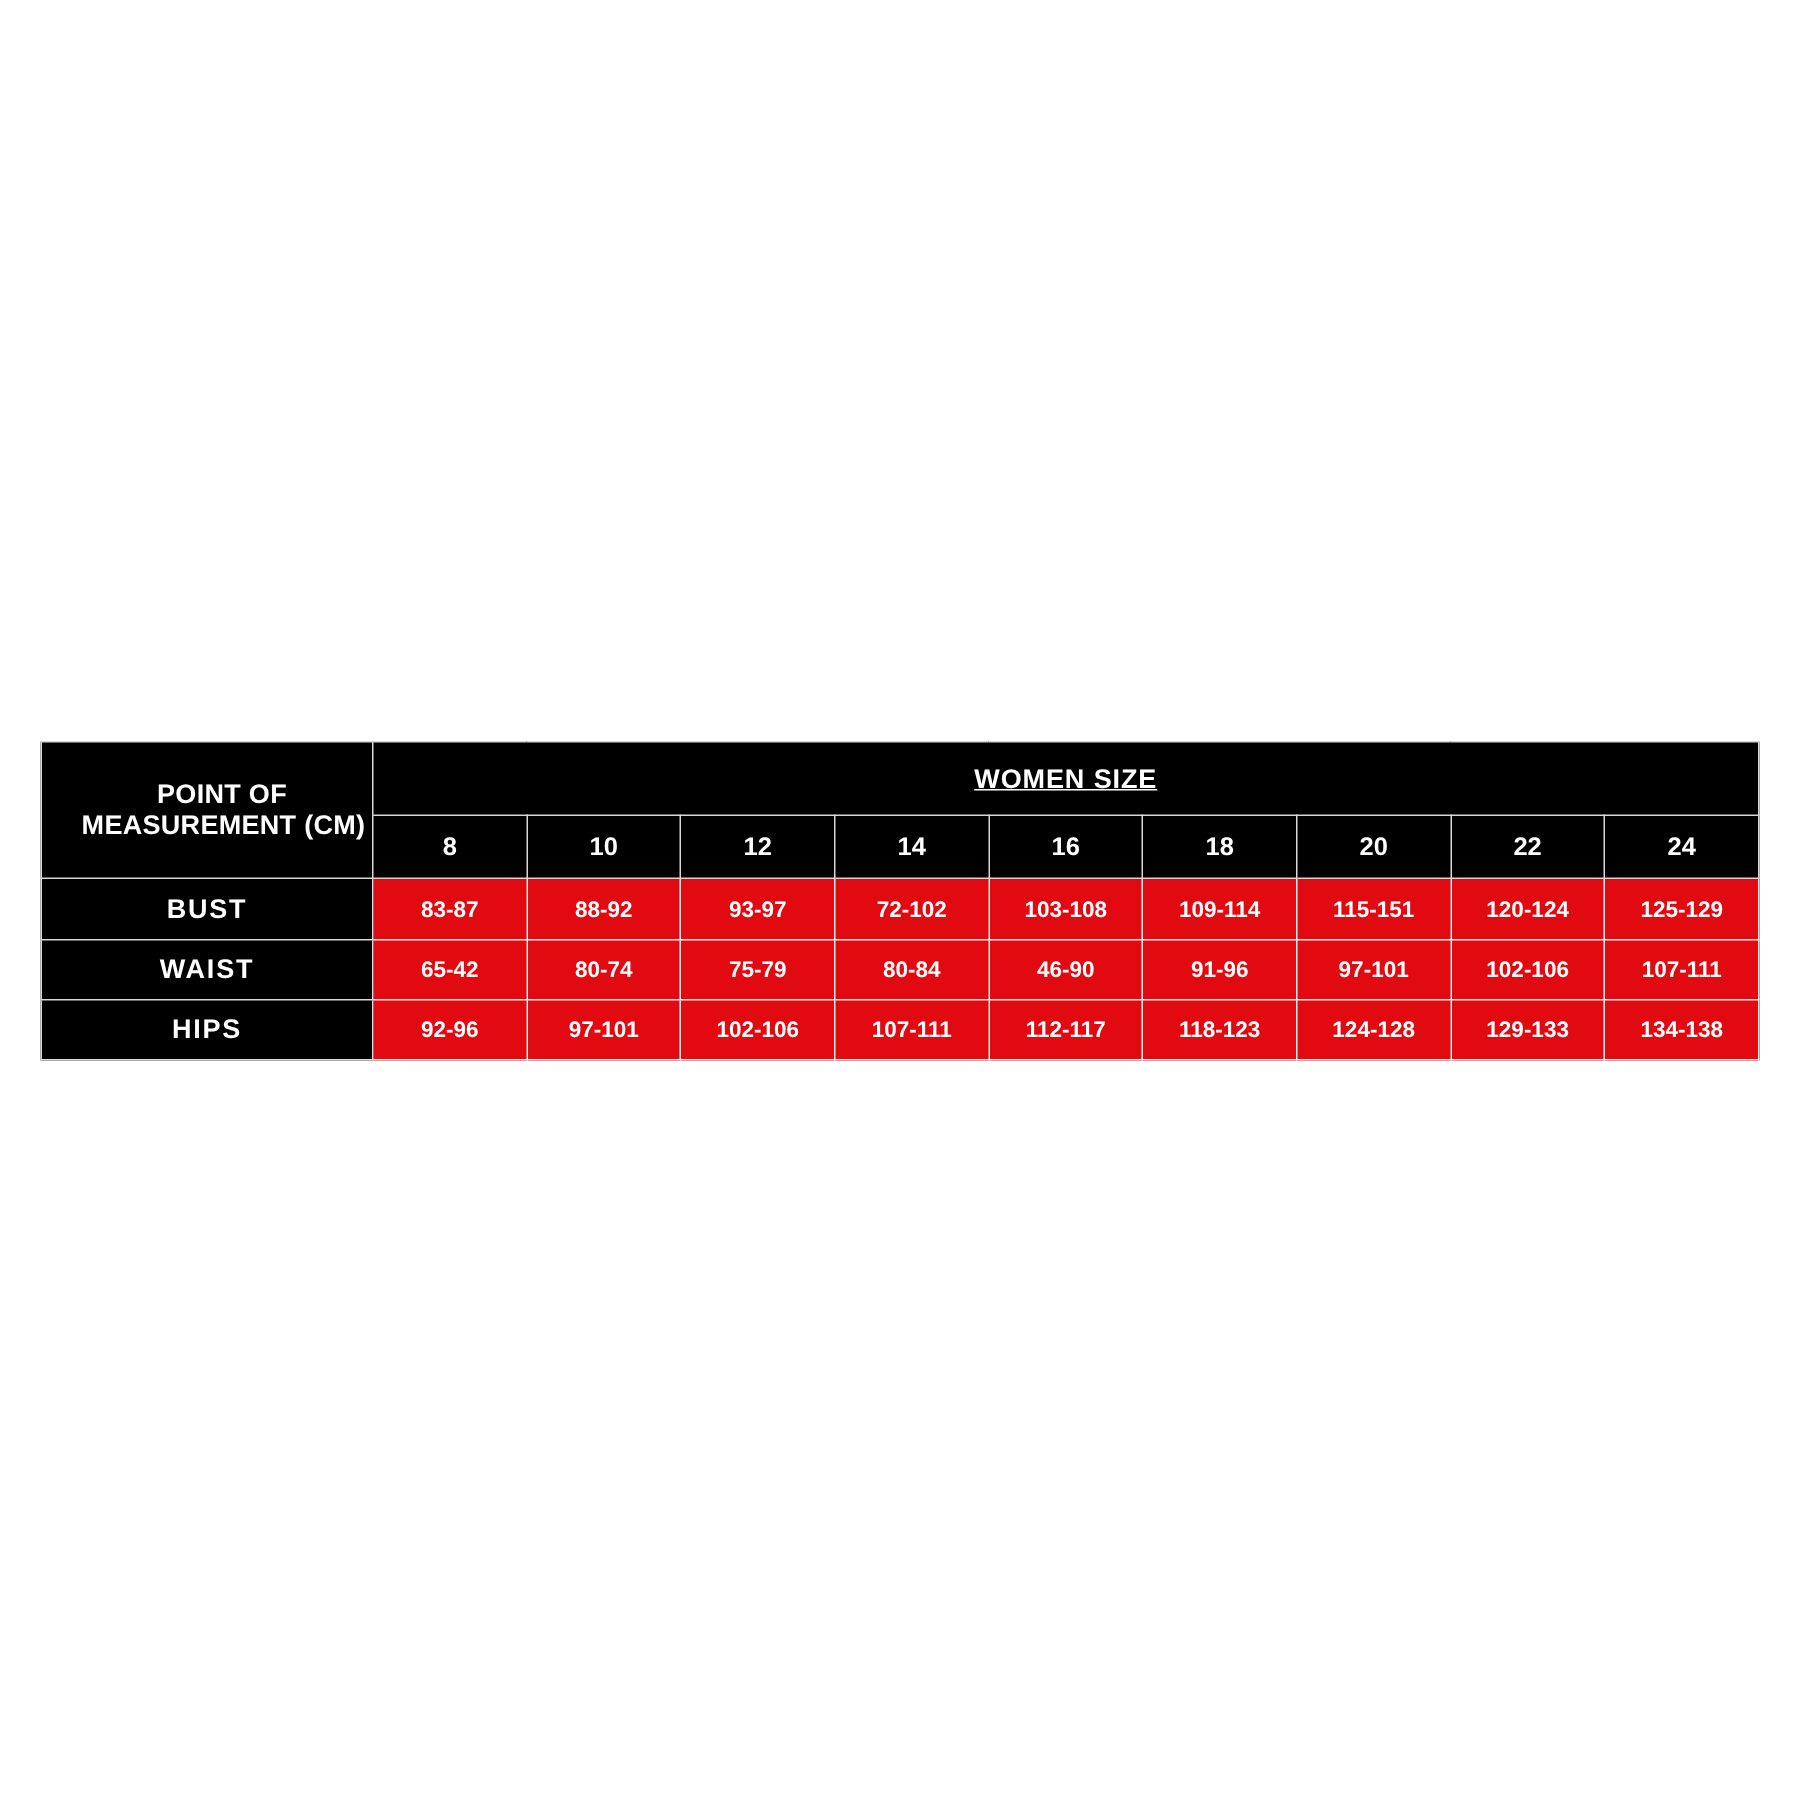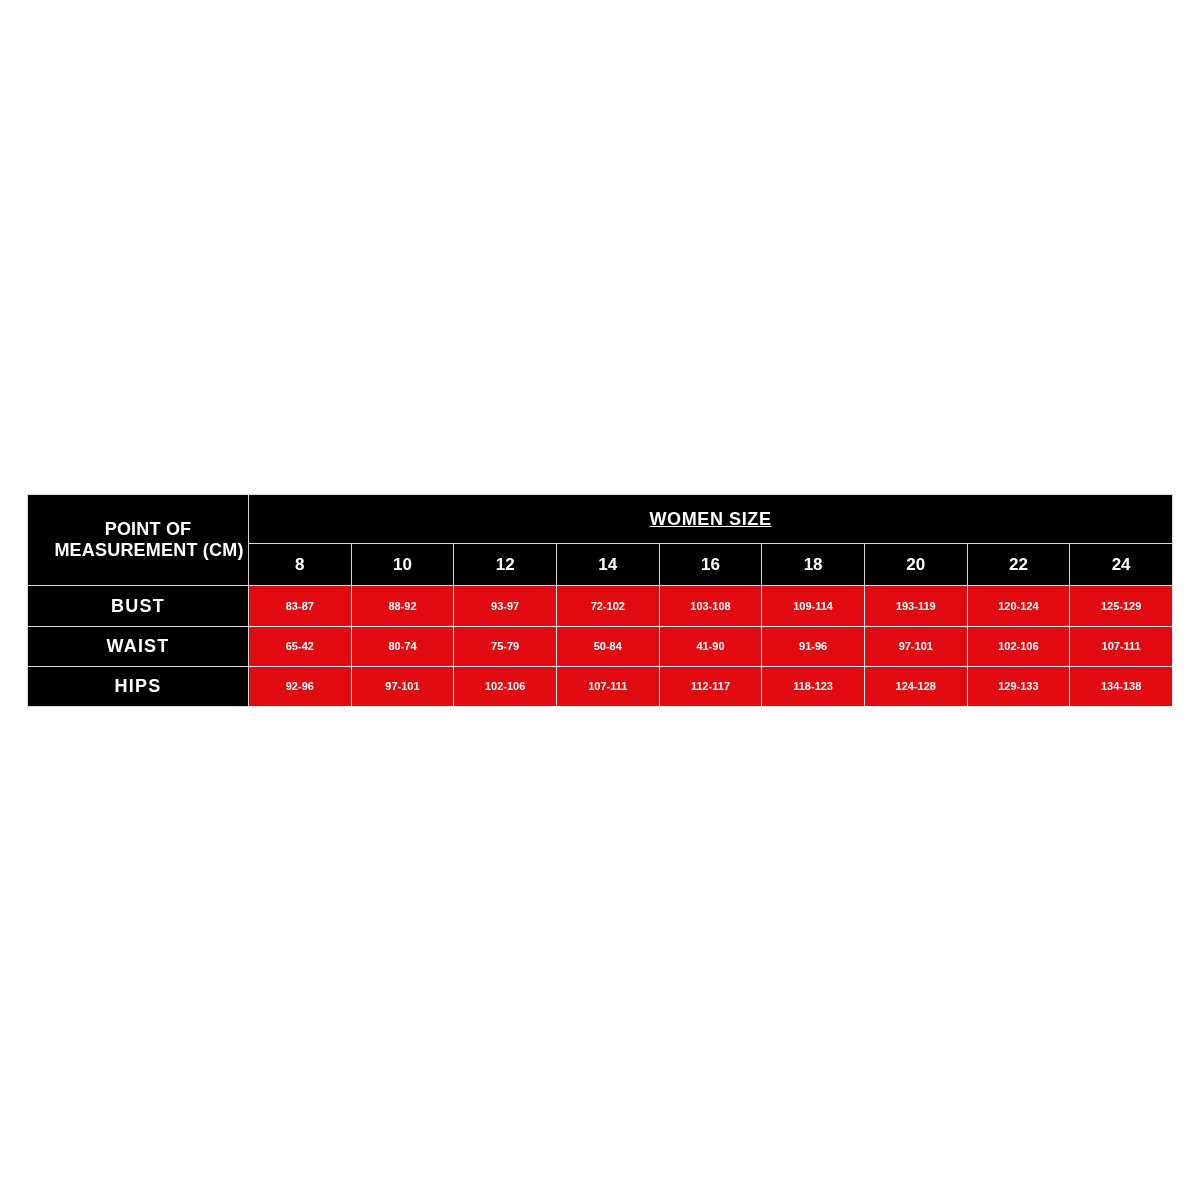--- a/index.html
+++ b/index.html
@@ -71,21 +71,21 @@
 
   
   td.size-head {
     font-size: 17px;
     height: 42px;
   }
 
   
   td.value {
     background: #e20a11;
-    font-size: 11px;
+    font-size: 15px;
     height: 40px;
     margin-left: 32px;
   }
 
   
   table.chart tr.values-row td.value { border-color: #f2f2f2; }
 </style>
 </head>
 <body>
 
@@ -113,32 +113,32 @@
       </tr>
 
       <tr class="values-row">
         <td class="row-label">BUST</td>
         <td class="value">83-87</td>
         <td class="value">88-92</td>
         <td class="value">93-97</td>
         <td class="value">72-102</td>
         <td class="value">103-108</td>
         <td class="value">109-114</td>
-        <td class="value">193-119</td>
+        <td class="value">115-151</td>
         <td class="value">120-124</td>
         <td class="value">125-129</td>
       </tr>
 
       <tr class="values-row">
         <td class="row-label">WAIST</td>
         <td class="value">65-42</td>
         <td class="value">80-74</td>
         <td class="value">75-79</td>
-        <td class="value">50-84</td>
-        <td class="value">41-90</td>
+        <td class="value">80-84</td>
+        <td class="value">46-90</td>
         <td class="value">91-96</td>
         <td class="value">97-101</td>
         <td class="value">102-106</td>
         <td class="value">107-111</td>
       </tr>
 
       <tr class="values-row">
         <td class="row-label">HIPS</td>
         <td class="value">92-96</td>
         <td class="value">97-101</td>

